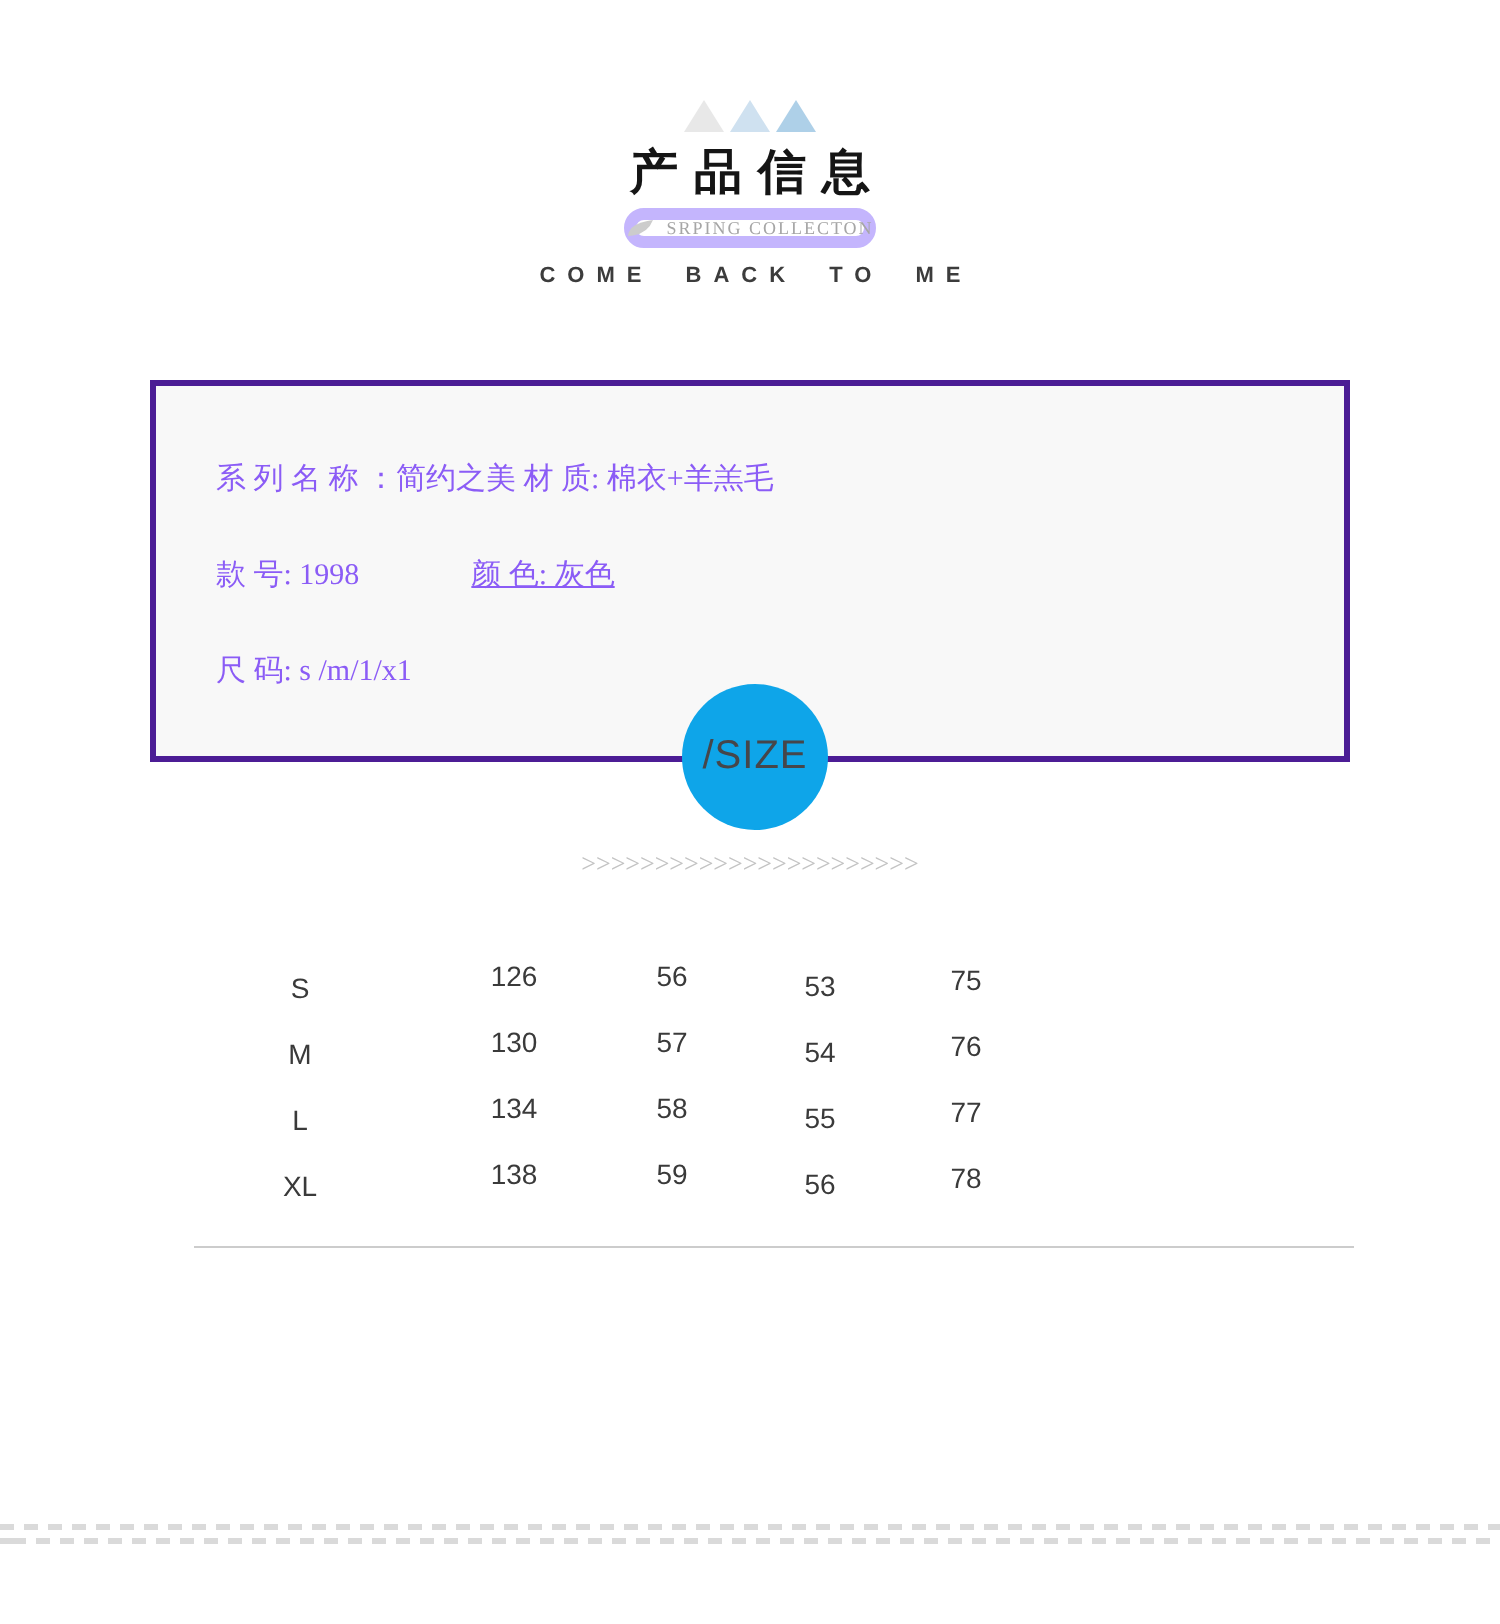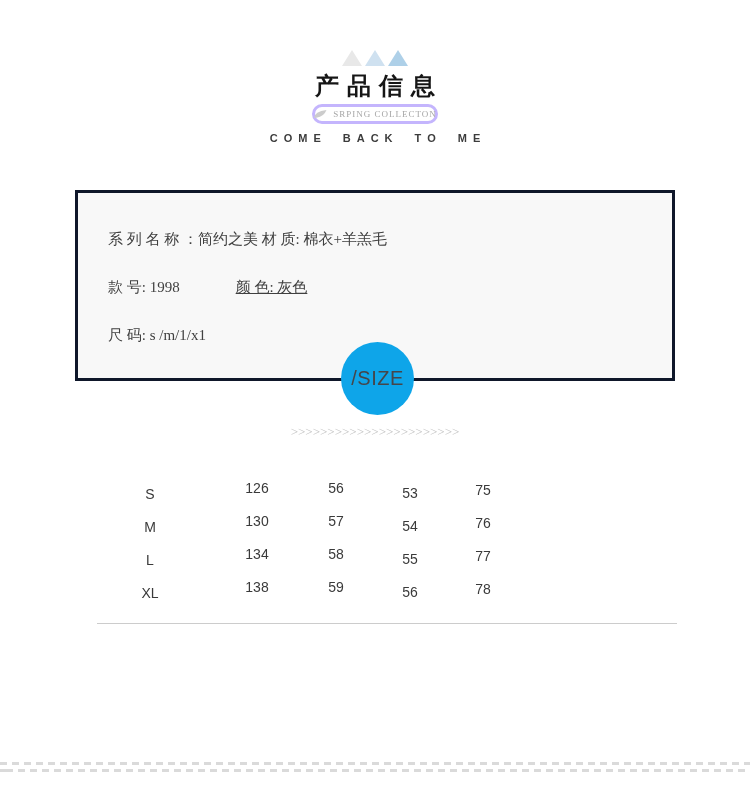--- a/index.html
+++ b/index.html
@@ -8,31 +8,31 @@
   .page { position:relative; width:750px; height:812px; background:#fff; overflow:hidden; margin:0 auto; }
 
   
   .triangles { position:absolute; top:50px; left:0; width:100%; display:flex; justify-content:center; gap:3px; }
   .tri { width:0; height:0; border-left:10px solid transparent; border-right:10px solid transparent; border-bottom:16px solid #ddd; }
 
   .page-title { position:absolute; top:70px; left:0; width:100%; text-align:center;
     font-size:24px; font-weight:bold; color:#151515; letter-spacing:8px; text-indent:8px; }
 
   .collection-badge { position:absolute; top:104px; left:50%; transform:translateX(-50%);
-    width:126px; height:20px; border:3px solid #c4b5fd; border-radius:10px;
+    width:126px; height:20px; border:6px solid #c4b5fd; border-radius:10px;
     display:flex; align-items:center; justify-content:center; gap:5px; background:#fff; }
   .badge-text { font-family:"Liberation Serif", serif; font-size:9px; letter-spacing:1px; color:#a6a6a6; white-space:nowrap; }
 
   .tagline { position:absolute; top:132px; left:0; width:100%; text-align:center;
     font-size:11px; font-weight:bold; color:#3c3c3c; letter-spacing:6px; word-spacing:7px; text-indent:6px; }
 
   
   .info-box { position:absolute; left:75px; top:190px; width:600px; height:191px;
-    background:#f8f8f8; border:3px solid #0f172a;
-    font-family:"Liberation Serif", serif; font-size:15px; color:#404040; z-index:1; }
+    background:#f8f8f8; border:3px solid #4c1d95;
+    font-family:"Liberation Serif", serif; font-size:15px; color:#8b5cf6; z-index:1; }
   .info-line { position:absolute; left:30px; white-space:nowrap; }
   .info-line.l1 { top:37px; }
   .info-line.l2 { top:85px; }
   .info-line.l3 { top:133px; }
   .info-gap { margin-left:56px;text-decoration:underline; }
 
   .size-circle { position:absolute; left:341px; top:342px; width:73px; height:73px;
     border-radius:50%; background:#faedca; z-index:2;
     display:flex; align-items:center; justify-content:center;
     font-size:20px; color:#46464a; letter-spacing:0.5px; }

